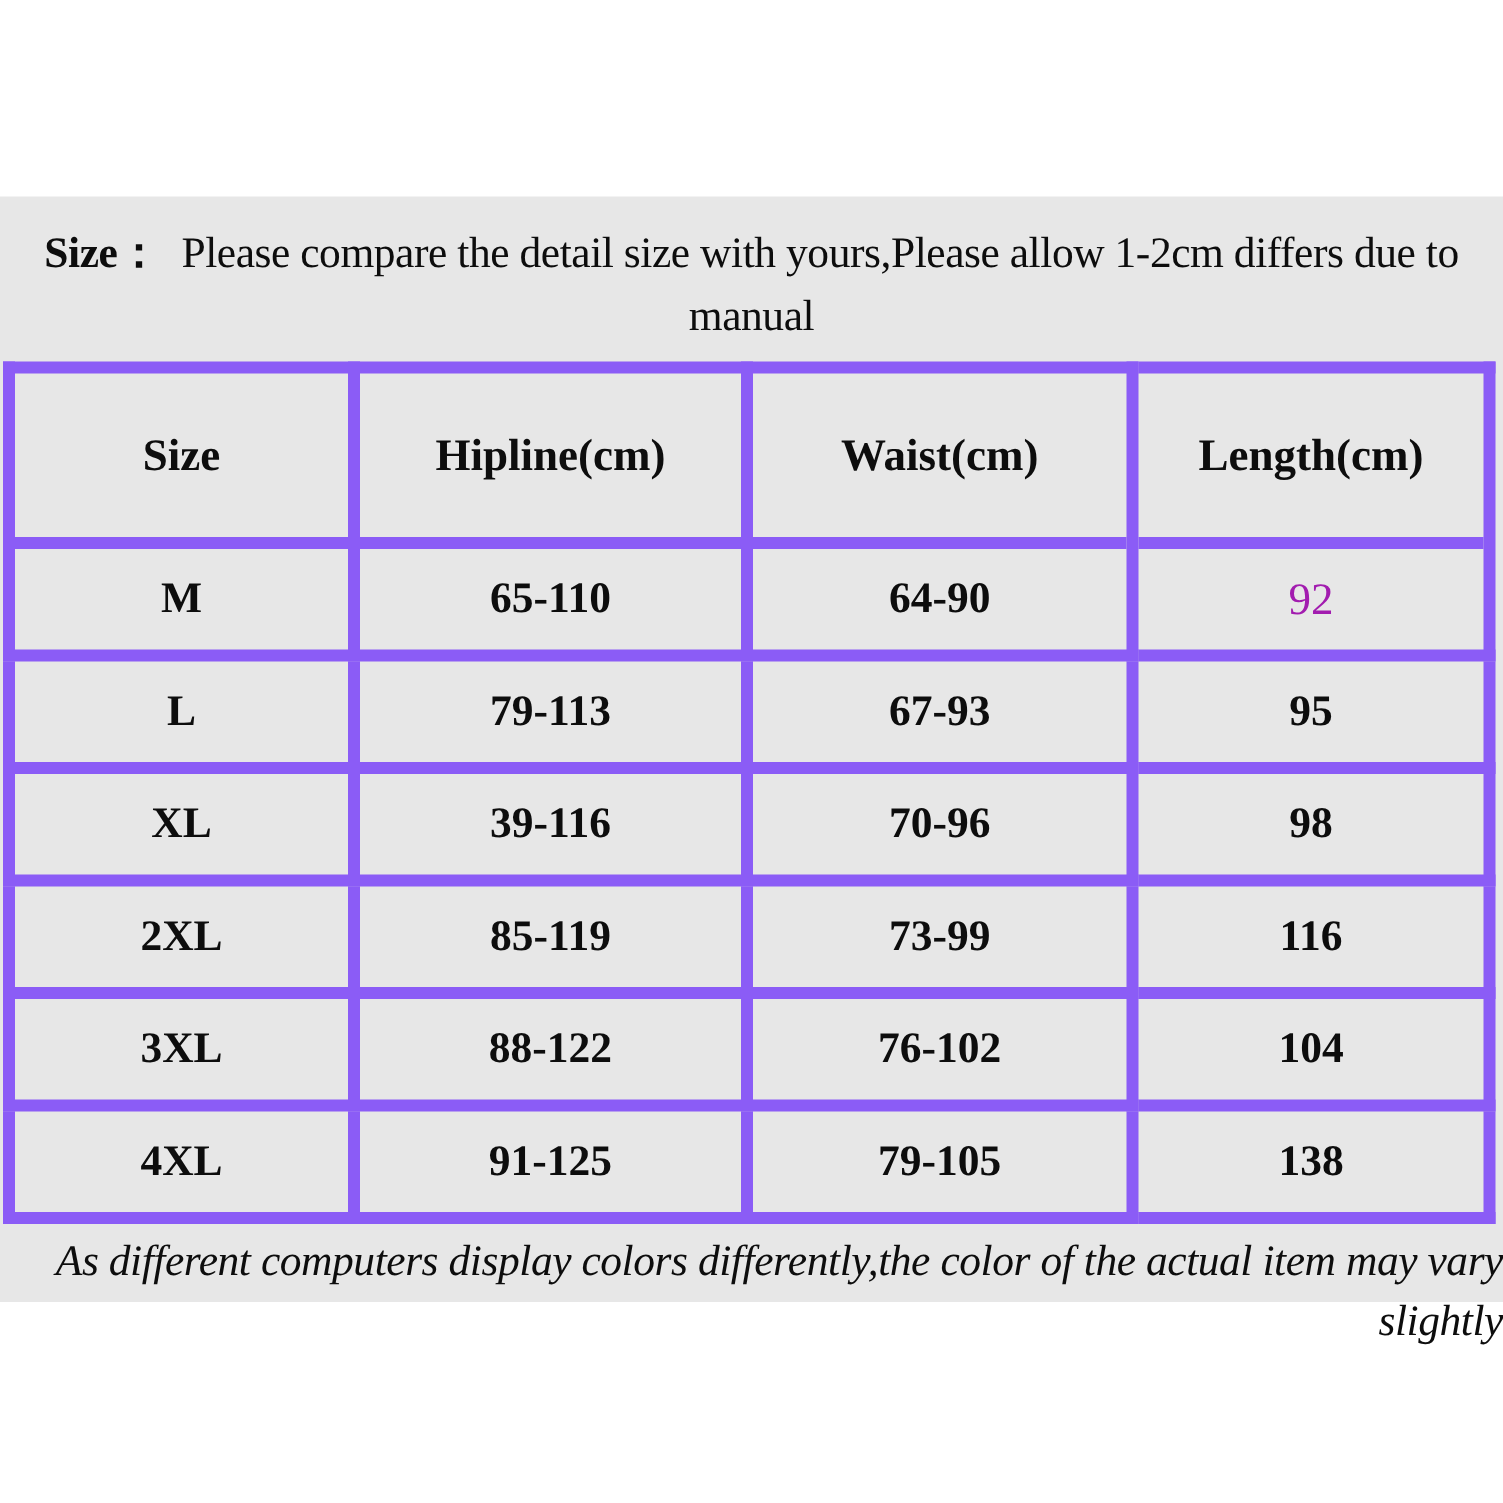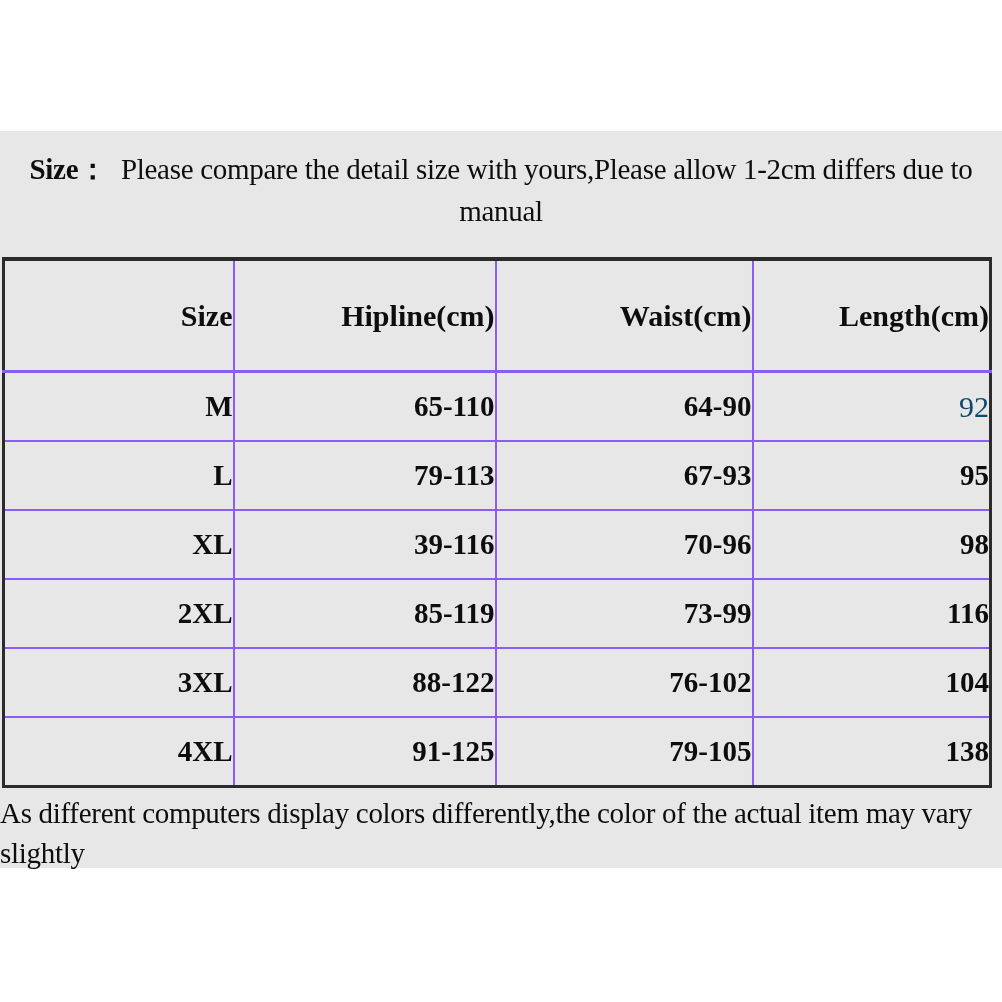--- a/index.html
+++ b/index.html
@@ -19,21 +19,21 @@
     position: absolute;
     top: 131px;
     left: 0;
     width: 1002px;
     height: 737px;
     background: #e7e7e7;
     box-sizing: border-box;
   }
   .top-note {
     box-sizing: border-box;
-    height: 126px;
+    height: 110px;
     padding-top: 17px;
     text-align: center;
     font-size: 29px;
     line-height: 42px;
     letter-spacing: -0.3px;
   }
   .top-note .size-label {
     font-weight: bold;
     margin-right: 14px;
   }
@@ -42,52 +42,53 @@
     table-layout: fixed;
     width: 987px;
     margin-left: 2px;
     border: 3px solid #2b2b2b;
     border-top-width: 4px;
     border-bottom-width: 3px;
     background: #e7e7e7;
   }
   table.size-table th,
   table.size-table td {
-    border: 2px solid #8b5cf6;
-    text-align: right;
+    border: 8px solid #8b5cf6;
+    text-align: center;
     vertical-align: middle;
     padding: 0;
     font-weight: bold;
     color: #0d0d0d;
   }
   table.size-table th {
     height: 109px;
     font-size: 30px;
     border-bottom-width: 3px;
   }
   table.size-table td {
     height: 67px;
     font-size: 29px;
   }
   table.size-table td.regular {
     font-weight: normal;
     font-size: 30px;
-    color: #0c4a6e;
+    color: #a21caf;
   }
   .col-size   { width: 230px; }
   .col-hip    { width: 262px; }
   .col-waist  { width: 257px; }
   .col-length { width: 238px; }
   .footer-note {
     box-sizing: border-box;
     padding-top: 5px;
-    text-align: left;
+    text-align: right;
     font-size: 29px;
     line-height: 40px;
     letter-spacing: -0.3px;
+    font-style: italic;
   }
 </style>
 </head>
 <body>
 
 <div class="panel">
 
   <div class="top-note">
     <div class="note-line"><span class="size-label">Size：</span><span>Please compare the detail size with yours,Please allow 1-2cm differs due to manual</span></div>
   </div>

